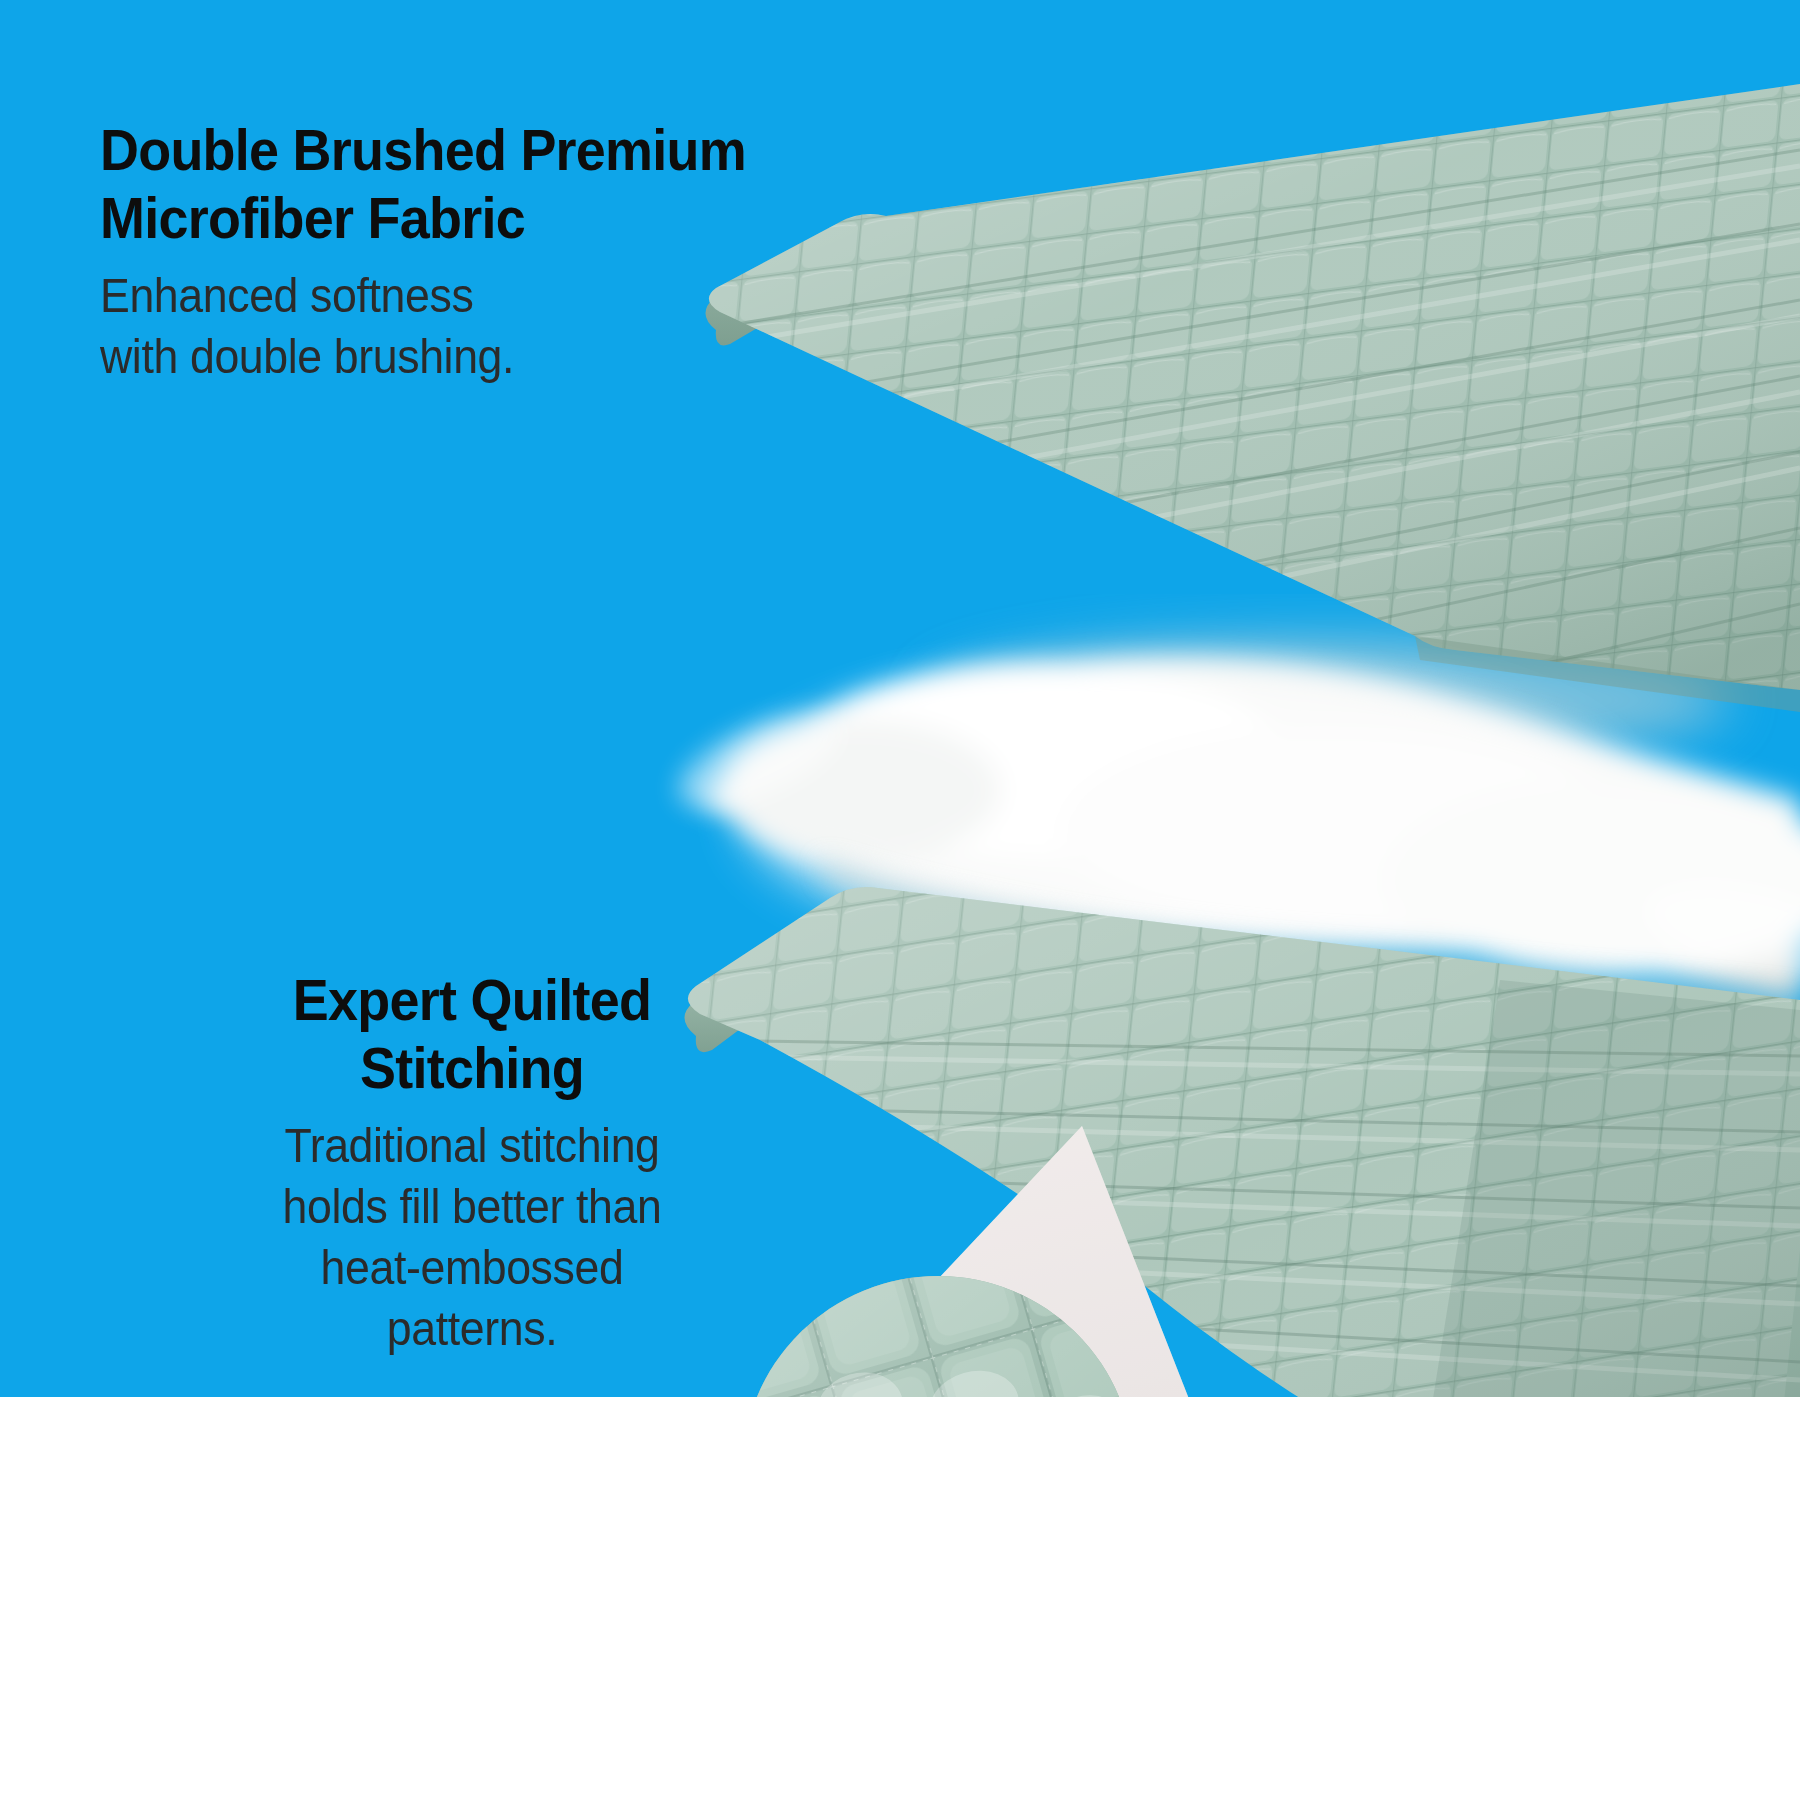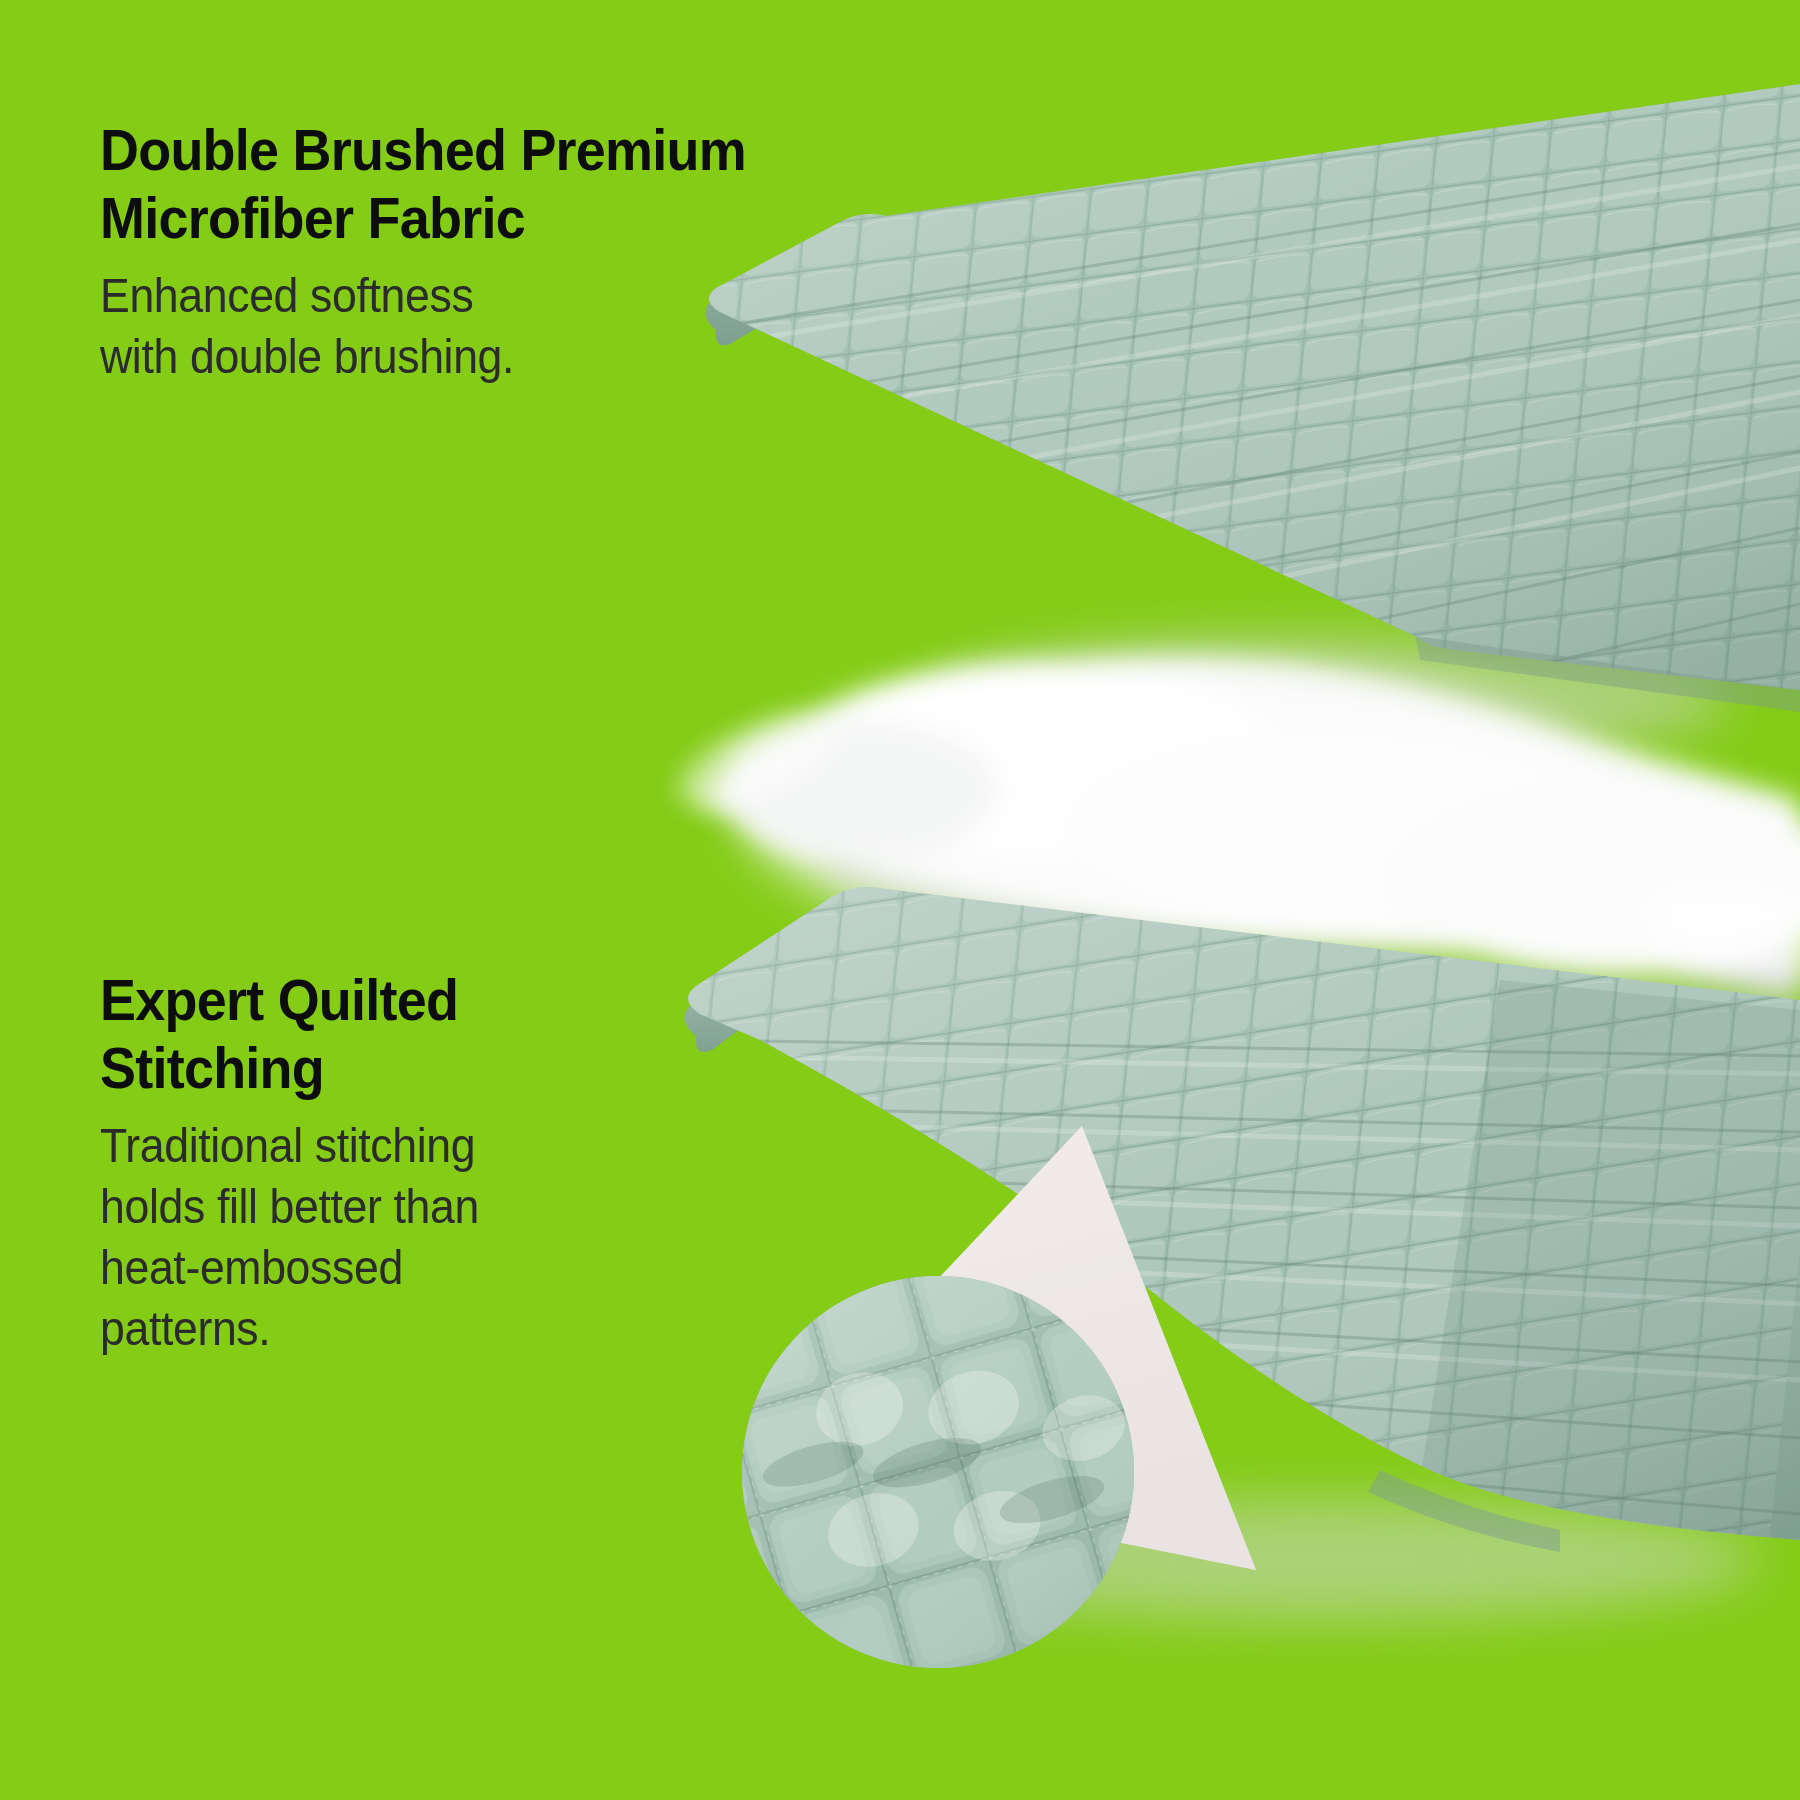--- a/index.html
+++ b/index.html
@@ -12,22 +12,22 @@
     height: 1800px;
     overflow: hidden;
     font-family: "Liberation Sans", sans-serif;
     position: relative;
   }
 
   #stage {
     position: absolute;
     inset: 0;
     width: 1800px;
-    height: 1800px;
-    background: #84cc16;
+    height: 1397px;
+    background: #0ea5e9;
     overflow: hidden;
     text-decoration: underline;
   }
 
   
   #art {
     position: absolute;
     inset: 0;
     width: 1800px;
     height: 1800px;
@@ -43,21 +43,21 @@
     height: 1800px;
     z-index: 5;
   }
 
   .feature {
     position: absolute;
     width: 800px;
   }
   .feature-1 { top: 116px; }
   .feature-2 { top: 478px; }
-  .feature-3 { top: 966px; }
+  .feature-3 { top: 966px; text-align: center; }
 
   .f-title {
     font-family: "Liberation Sans", sans-serif;
     font-weight: bold;
     font-size: 58px;
     line-height: 1.17;
     letter-spacing: -0.8px;
     color: #0d0d0d;
     margin: 0;
     transform: scaleX(0.93);

